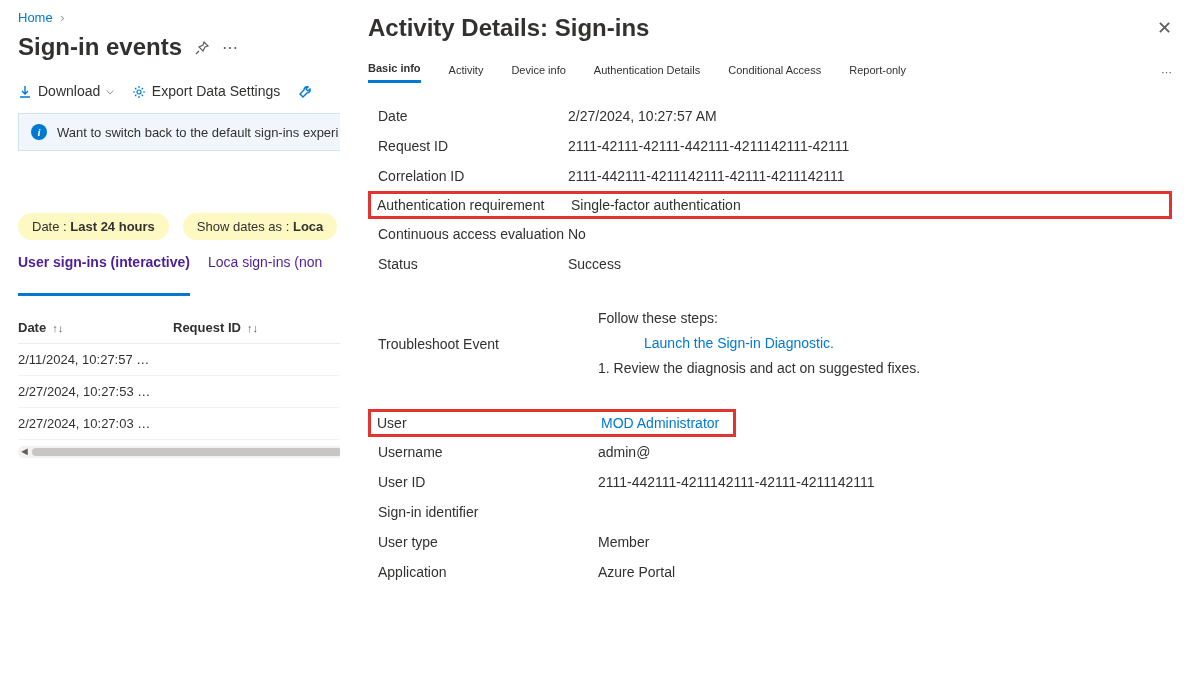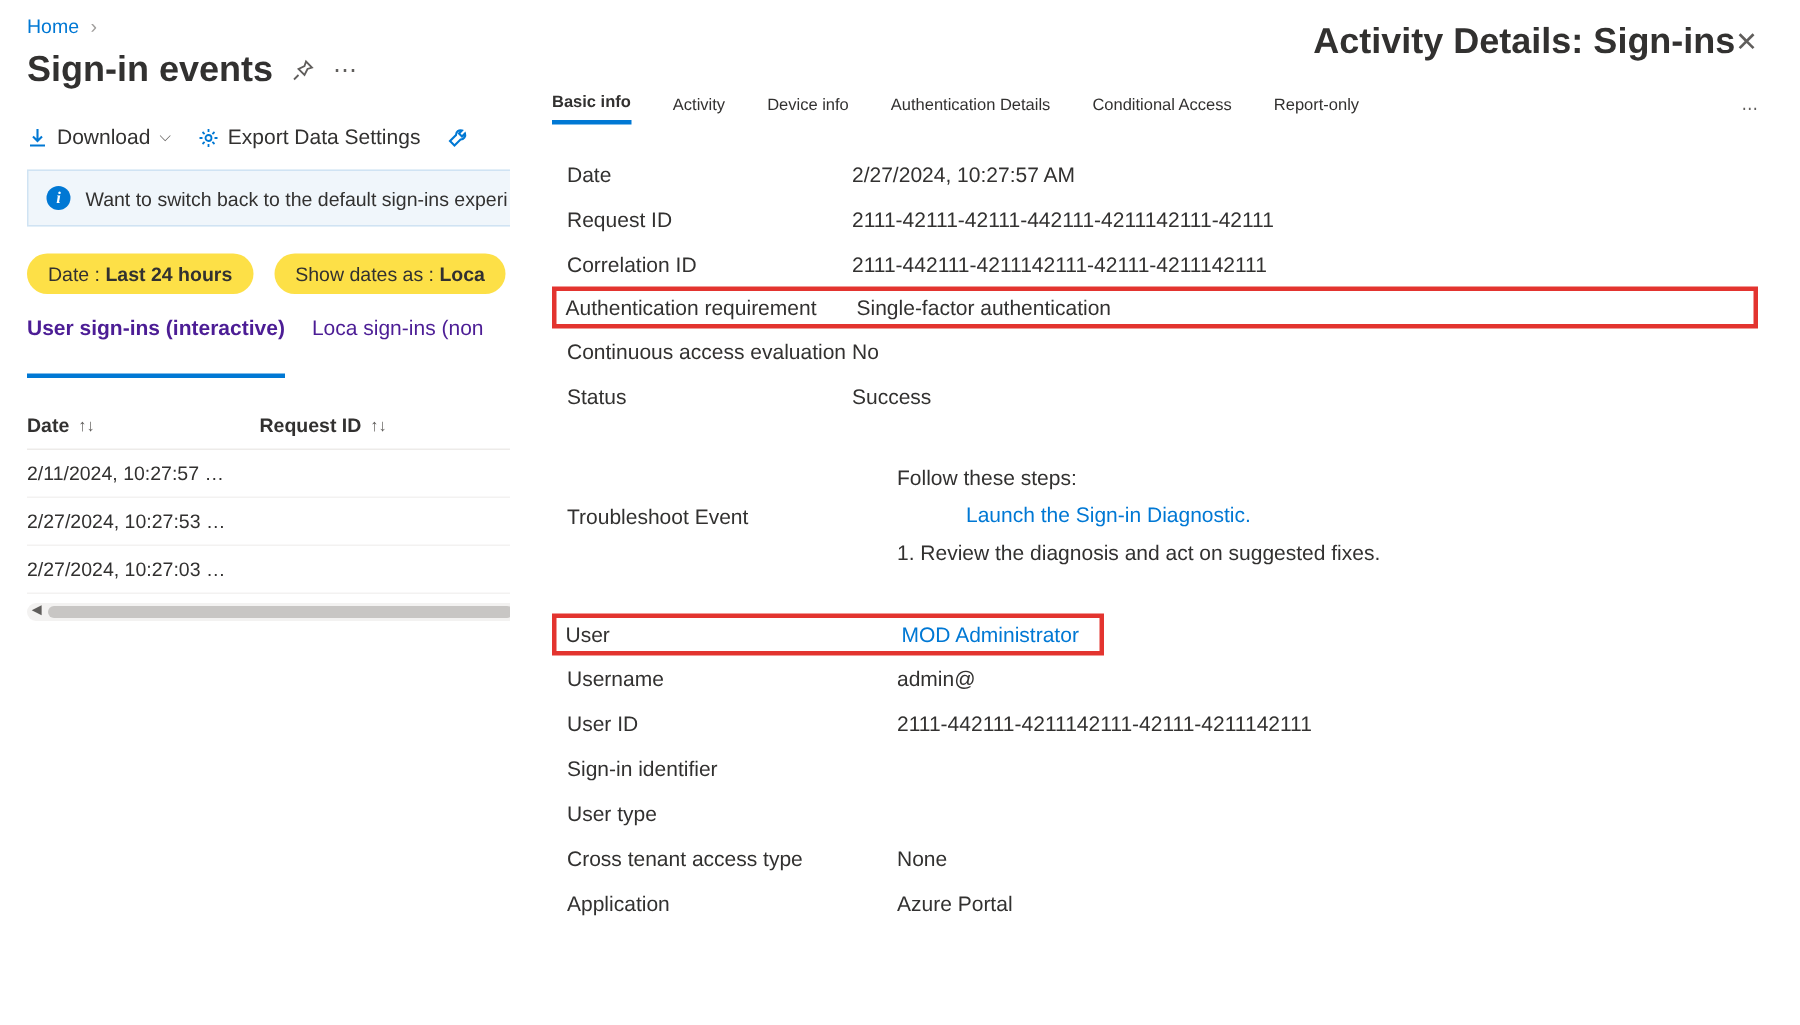--- a/index.html
+++ b/index.html
@@ -88,24 +88,25 @@
       font-weight: bold;
       font-style: italic;
       font-family: Georgia, serif;
     }
     .filter-pills {
       display: flex;
       gap: 14px;
       margin-bottom: 14px;
     }
     .pill {
-      background: #fde047;
+      background: #fef9c3;
       border-radius: 16px;
       padding: 6px 14px;
       font-size: 13px;
+      margin-top: 44px;
     }
     .pill .bold {
       font-weight: 600;
     }
     .sub-tabs {
       display: flex;
       gap: 18px;
       border-bottom: 0 solid #edebe9;
       margin-bottom: 16px;
       font-size: 14px;
@@ -178,21 +179,21 @@
       position: absolute;
       top: 0;
       right: 0;
       width: 860px;
       height: 683px;
       background: #fff;
       padding: 14px 28px 0 28px;
     }
     .detail-header {
       display: flex;
-      justify-content: flex-end;
+      justify-content: space-between;
       align-items: center;
       margin-bottom: 20px;
     }
     .detail-title {
       font-size: 24px;
       font-weight: 600;
     }
     .close-x {
       font-size: 18px;
       color: #605e5c;
@@ -425,23 +426,20 @@
     <div class="kv-row">
       <div class="kv-key">User ID</div>
       <div class="kv-val">2111-442111-4211142111-42111-4211142111</div>
     </div>
     <div class="kv-row">
       <div class="kv-key">Sign-in identifier</div>
       <div class="kv-val"></div>
     </div>
     <div class="kv-row">
       <div class="kv-key">User type</div>
-    </div>
-    <div class="kv-row">
-      <div class="kv-key">Cross tenant access type</div>
-      <div class="kv-val">None</div>
+      <div class="kv-val">Member</div>
     </div>
     <div class="kv-row">
       <div class="kv-key">Application</div>
       <div class="kv-val">Azure Portal</div>
     </div>
   </div>
 </div>
 
 </body></html>

